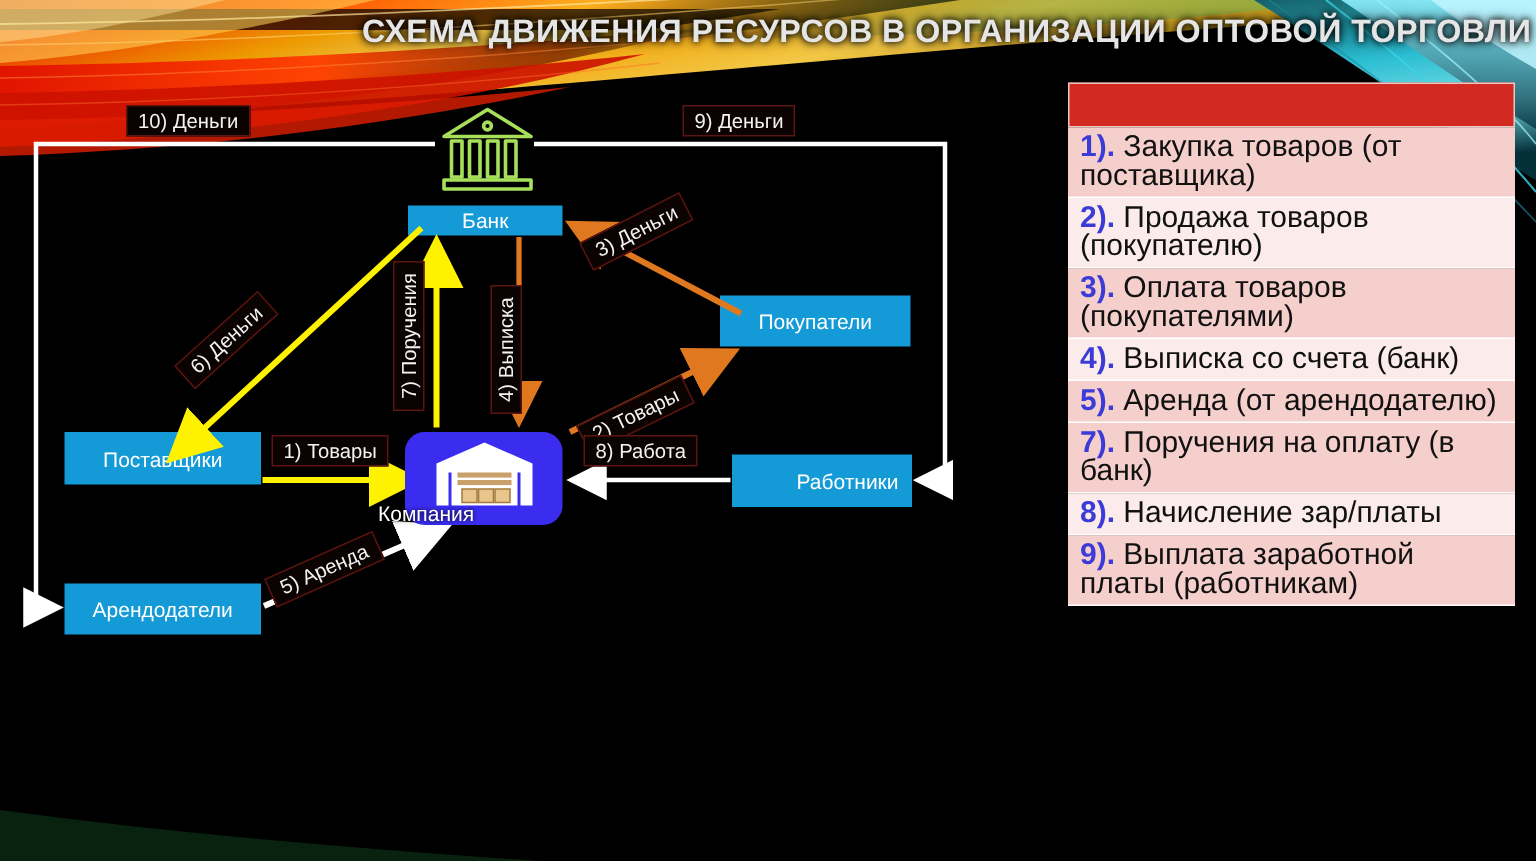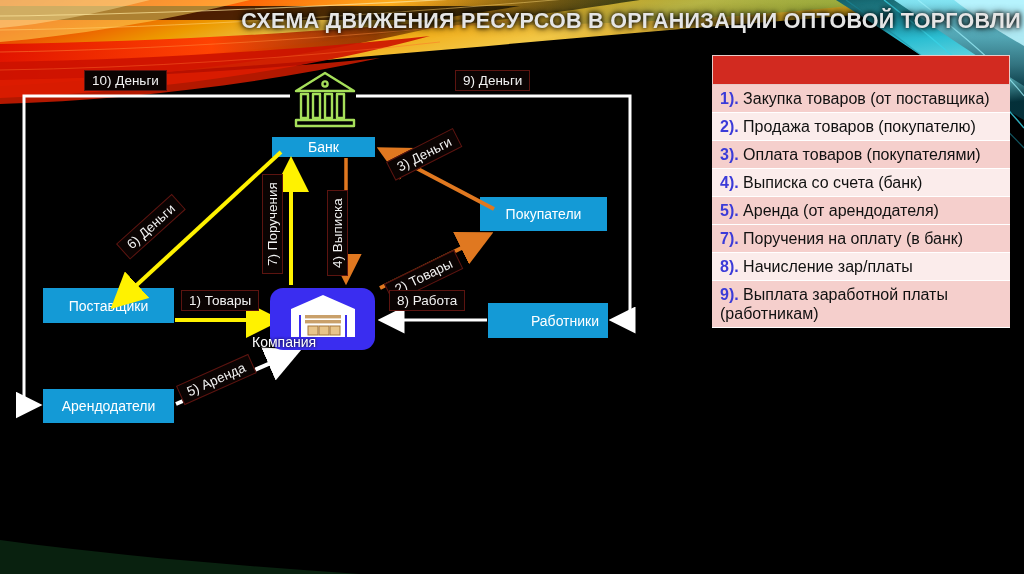--- a/index.html
+++ b/index.html
@@ -12,21 +12,21 @@
 
   
   #title{position:absolute;left:0;top:9px;width:1008px;text-align:right;
      color:#e5e5e5;font-size:21.5px;font-weight:bold;letter-spacing:.3px;
      white-space:nowrap;text-shadow:0 0 4px #000,0 0 8px #000;z-index:40;margin-left:13px;}
 
   
   #panel{position:absolute;left:712px;top:55px;width:298px;z-index:30;}
   #panel-header{height:30px;background:#d22a20;border:1px solid #e8c9c6;box-sizing:border-box;}
   .li{position:relative;box-sizing:border-box;padding:4px 6px 4px 8px;
-      font-size:16px;line-height:19px;color:#111;border-bottom:1px solid #fff;}
+      font-size:20px;line-height:19px;color:#111;border-bottom:1px solid #fff;}
   .li.odd{background:#f5cfcc;}
   .li.even{background:#fbeceb;}
   .li .num{color:#3b3bd8;font-weight:bold;}
 
   
   #diagram{position:absolute;left:0;top:0;width:700px;height:574px;z-index:20;}
   .node{position:absolute;background:#149ad6;color:#fff;display:flex;
         align-items:center;justify-content:center;font-size:14px;
         box-sizing:border-box;white-space:nowrap;}
   .tag{position:absolute;background:#0a0302;border:1px solid #5c1410;
@@ -213,20 +213,20 @@
     <div class="tag rot" style="left:176px;top:386px;transform:rotate(-24deg);">5) Аренда</div>
   </div>
 
   <div id="panel">
     <div id="panel-header"></div>
     <div id="panel-list">
         <div class="li odd"><span class="num">1).</span><span> Закупка товаров (от поставщика)</span></div>
         <div class="li even"><span class="num">2).</span><span> Продажа товаров (покупателю)</span></div>
         <div class="li odd"><span class="num">3).</span><span> Оплата товаров (покупателями)</span></div>
         <div class="li even"><span class="num">4).</span><span> Выписка со счета (банк)</span></div>
-        <div class="li odd"><span class="num">5).</span><span> Аренда (от арендодателя)</span></div>
+        <div class="li odd"><span class="num">5).</span><span> Аренда (от арендодателю)</span></div>
         <div class="li odd"><span class="num">7).</span><span> Поручения на оплату (в банк)</span></div>
         <div class="li even"><span class="num">8).</span><span> Начисление зар/платы</span></div>
         <div class="li odd"><span class="num">9).</span><span> Выплата заработной платы (работникам)</span></div>
       </div>
   </div>
 
 </div>
 
 </body></html>

